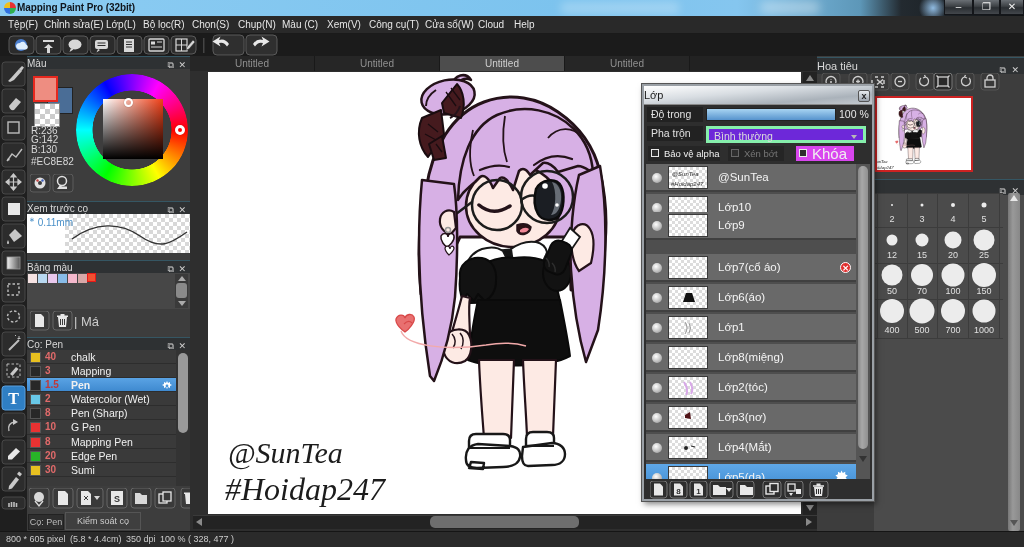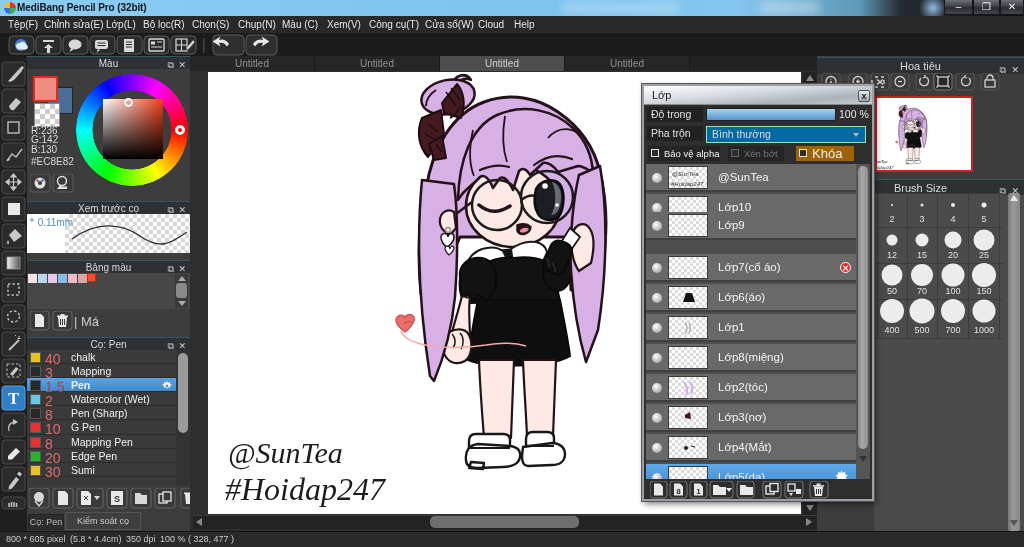--- a/index.html
+++ b/index.html
@@ -12,25 +12,25 @@
 .wbtn{top:0;height:15px;background:linear-gradient(#6a6f74,#3d4145 45%,#2a2e32 55%,#43474c);border:1px solid #14161a;border-top:none;color:#f2f2f2;text-align:center;font-size:10px;line-height:14px}
 
 #menubar{left:0;top:16px;width:1024px;height:18px;background:#292929;border-bottom:1px solid #1a1a1a;color:#e6e6e6;font-size:10px}
 #menubar span{position:absolute;top:3px}
 
 #toolbar{left:0;top:34px;width:1024px;height:22px;background:#1b1b1b}
 
 #toolcol{left:0;top:56px;width:27px;height:475px;background:#1f1f1f}
 
 #leftpanels{left:27px;top:56px;width:163px;height:475px;background:#3d3d3d}
-.phead{position:absolute;left:0;width:100%;height:13px;background:#2e3133;border-top:1px solid #355663;color:#d8d8d8;font-size:10px;text-align:center;line-height:13px}
+.phead{position:absolute;left:0;width:100%;height:13px;background:#2e3133;border-top:1px solid #355663;color:#d8d8d8;font-size:10px;line-height:13px}
 .pico{position:absolute;top:2px;font-size:9px;color:#cfcfcf}
 .brow{position:relative;height:14.1px;border-bottom:1px solid #2d2d2d;font-size:10.5px}
 .brow i{position:absolute;left:3px;top:2px;width:11px;height:11px;border:1px solid #555}
-.brow b{position:absolute;left:18px;top:1px;font-weight:normal;color:#e06a6a;font-size:14px}
+.brow b{position:absolute;left:18px;top:1px;font-weight:bold;color:#e06a6a;font-size:10px}
 .brow span{position:absolute;left:44px;top:1px}
 .brow b2{font-weight:bold}
 .brow.sel{background:linear-gradient(#5aa3e4,#3f8ad0)}
 .brow.sel b{color:#c03838}
 
 #canvasarea{left:190px;top:56px;width:627px;height:475px;background:#2e2e2e}
 #tabbar{left:190px;top:56px;width:627px;height:15px;background:#222}
 .ctab{top:0;height:15px;width:125px;background:#262626;color:#909090;font-size:10px;text-align:center;line-height:15px;border-right:1px solid #191919}
 #canvas{left:208px;top:72px;width:593px;height:442px;background:#fff}
 
@@ -42,21 +42,21 @@
 .lrow .th{position:absolute;left:22px;top:2px;width:40px;height:23px;background:#fff;background-image:conic-gradient(#dcdcdc 25%,#fff 25% 50%,#dcdcdc 50% 75%,#fff 75%);background-size:6px 6px;border:1px solid #3a3a3a;overflow:hidden}
 .lrow .nm{position:absolute;left:72px;top:7px;font-size:11.5px;color:#f4f4f4}
 .lrow.sel{background:linear-gradient(#5fa8e8,#3f8ad0)}
 
 #statusbar{left:0;top:531px;width:1024px;height:16px;background:#2a2a2a;border-top:1px solid #151515;color:#cccccc;font-size:9px}
 </style></head>
 <body>
 <div id="stage">
 <div id="titlebar" class="abs">
       <div id="appicon" class="abs"></div>
-      <div class="ttxt abs">MediBang Pencil Pro (32bit)</div>
+      <div class="ttxt abs">Mapping Paint Pro (32bit)</div>
 <div class="abs" style="left:560px;top:2px;width:120px;height:12px;background:rgba(255,255,255,.25);border-radius:6px;filter:blur(4px)"></div>
 <div class="abs" style="left:760px;top:1px;width:60px;height:13px;background:rgba(255,255,255,.35);border-radius:6px;filter:blur(5px)"></div>
 <div class="abs" style="left:916px;top:-4px;width:34px;height:24px;background:radial-gradient(circle,rgba(150,195,235,.95),rgba(150,195,235,0) 68%)"></div>
 <div class="wbtn abs" style="left:944px;width:29px">–</div>
       <div class="wbtn abs" style="left:973px;width:27px">❐</div>
       <div class="wbtn abs" style="left:1000px;width:24px">✕</div>
     </div>
 <div id="menubar" class="abs">
 <span style="left:8px">Tệp(F)</span>
       <span style="left:44px">Chỉnh sửa(E)</span>
@@ -517,31 +517,31 @@
         <text x="48" y="101">70</text>
         <text x="79" y="101">100</text>
         <text x="110" y="101">150</text>
 <text x="18" y="140">400</text>
         <text x="48" y="140">500</text>
         <text x="79" y="140">700</text>
         <text x="110" y="140">1000</text>
 </g>
     </svg>
 <div id="layerdlg" class="abs">
- <div class="abs" style="left:0;top:0;width:228px;height:18px;background:linear-gradient(175deg,#ffffff,#d8dde2 40%,#aab2ba 75%,#c4cad0);color:#1a1a1a;font-size:11px;line-height:18px"><span style="margin-left:8px">Lớp</span>
+ <div class="abs" style="left:0;top:0;width:228px;height:18px;background:linear-gradient(175deg,#ffffff,#d8dde2 40%,#aab2ba 75%,#c4cad0);color:#1a1a1a;font-size:11px;line-height:18px"><span style="">Lớp</span>
   <div class="abs" style="left:214px;top:4px;width:12px;height:12px;background:linear-gradient(#e8ecef,#9aa2ab);border:1px solid #555;border-radius:2px;color:#222;font-size:9px;line-height:10px;text-align:center;font-weight:bold">x</div></div>
  <div class="abs" style="left:0;top:18px;width:228px;height:395px;background:#2e2e2e;border-top:1px solid #888"></div>
  <div class="abs" style="left:3px;top:21px;width:56px;height:15px;background:#222;color:#e0e0e0;font-size:10.5px;line-height:15px;text-indent:4px">Độ trong</div>
  <div class="abs" style="left:62px;top:22px;width:130px;height:13px;background:linear-gradient(#a8d4f2,#5693cd);border:1px solid #222"></div>
  <div class="abs" style="left:195px;top:22px;color:#e8e8e8;font-size:10.5px">100 %</div>
  <div class="abs" style="left:3px;top:40px;width:56px;height:15px;background:#222;color:#e0e0e0;font-size:10.5px;line-height:15px;text-indent:4px">Pha trộn</div>
- <div class="abs" style="left:62px;top:40px;width:160px;height:17px;background:#0369a1;border:1px solid #86efac;color:#dcdcdc;font-size:10.5px;line-height:14px;text-indent:5px">Bình thường<span class="abs" style="right:6px;top:6px;width:0;height:0;border-left:3.5px solid transparent;border-right:3.5px solid transparent;border-top:4.5px solid #b8b8b8"></span></div>
+ <div class="abs" style="left:62px;top:40px;width:160px;height:17px;background:#6d28d9;border:3px solid #86efac;color:#dcdcdc;font-size:10.5px;line-height:14px;text-indent:5px">Bình thường<span class="abs" style="right:6px;top:6px;width:0;height:0;border-left:3.5px solid transparent;border-right:3.5px solid transparent;border-top:4.5px solid #b8b8b8"></span></div>
  <div class="abs" style="left:4px;top:60px;width:72px;height:15px;background:#252525;color:#f0f0f0;font-size:9.5px;line-height:15px"><span class="abs" style="left:3px;top:3px;width:8px;height:8px;border:1px solid #e8e8e8;background:#2e2e2e"></span><span style="margin-left:16px">Bảo vệ alpha</span></div>
  <div class="abs" style="left:84px;top:60px;width:56px;height:15px;background:#252525;color:#777;font-size:9.5px;line-height:15px"><span class="abs" style="left:3px;top:3px;width:8px;height:8px;border:1px solid #666;background:#2e2e2e"></span><span style="margin-left:16px">Xén bớt</span></div>
- <div class="abs" style="left:152px;top:60px;width:58px;height:15px;background:#a16207;color:#f0f0f0;font-size:13px;line-height:15px"><span class="abs" style="left:3px;top:3px;width:8px;height:8px;border:1px solid #e8e8e8;background:#2e2e2e"></span><span style="margin-left:16px">Khóa</span></div>
+ <div class="abs" style="left:152px;top:60px;width:58px;height:15px;background:#d946ef;color:#f0f0f0;font-size:15px;line-height:15px"><span class="abs" style="left:3px;top:3px;width:8px;height:8px;border:1px solid #e8e8e8;background:#2e2e2e"></span><span style="margin-left:16px">Khóa</span></div>
  <div id="laylist" class="abs" style="left:2px;top:78px;width:210px;height:315px;background:#4e4e4e;overflow:hidden">
   <div class="lrow" style="top:0">
           <i class="dot"></i>
           <i class="th"><svg width="40" height="23">
               <text x="3" y="9" font-size="6" fill="#333" font-style="italic">@SunTea</text>
               <text x="2" y="19" font-size="6" fill="#333" font-style="italic">#Hoidap247</text>
             </svg></i>
           <span class="nm">@SunTea</span>
         </div>
   <div class="lrow" style="top:30px">

